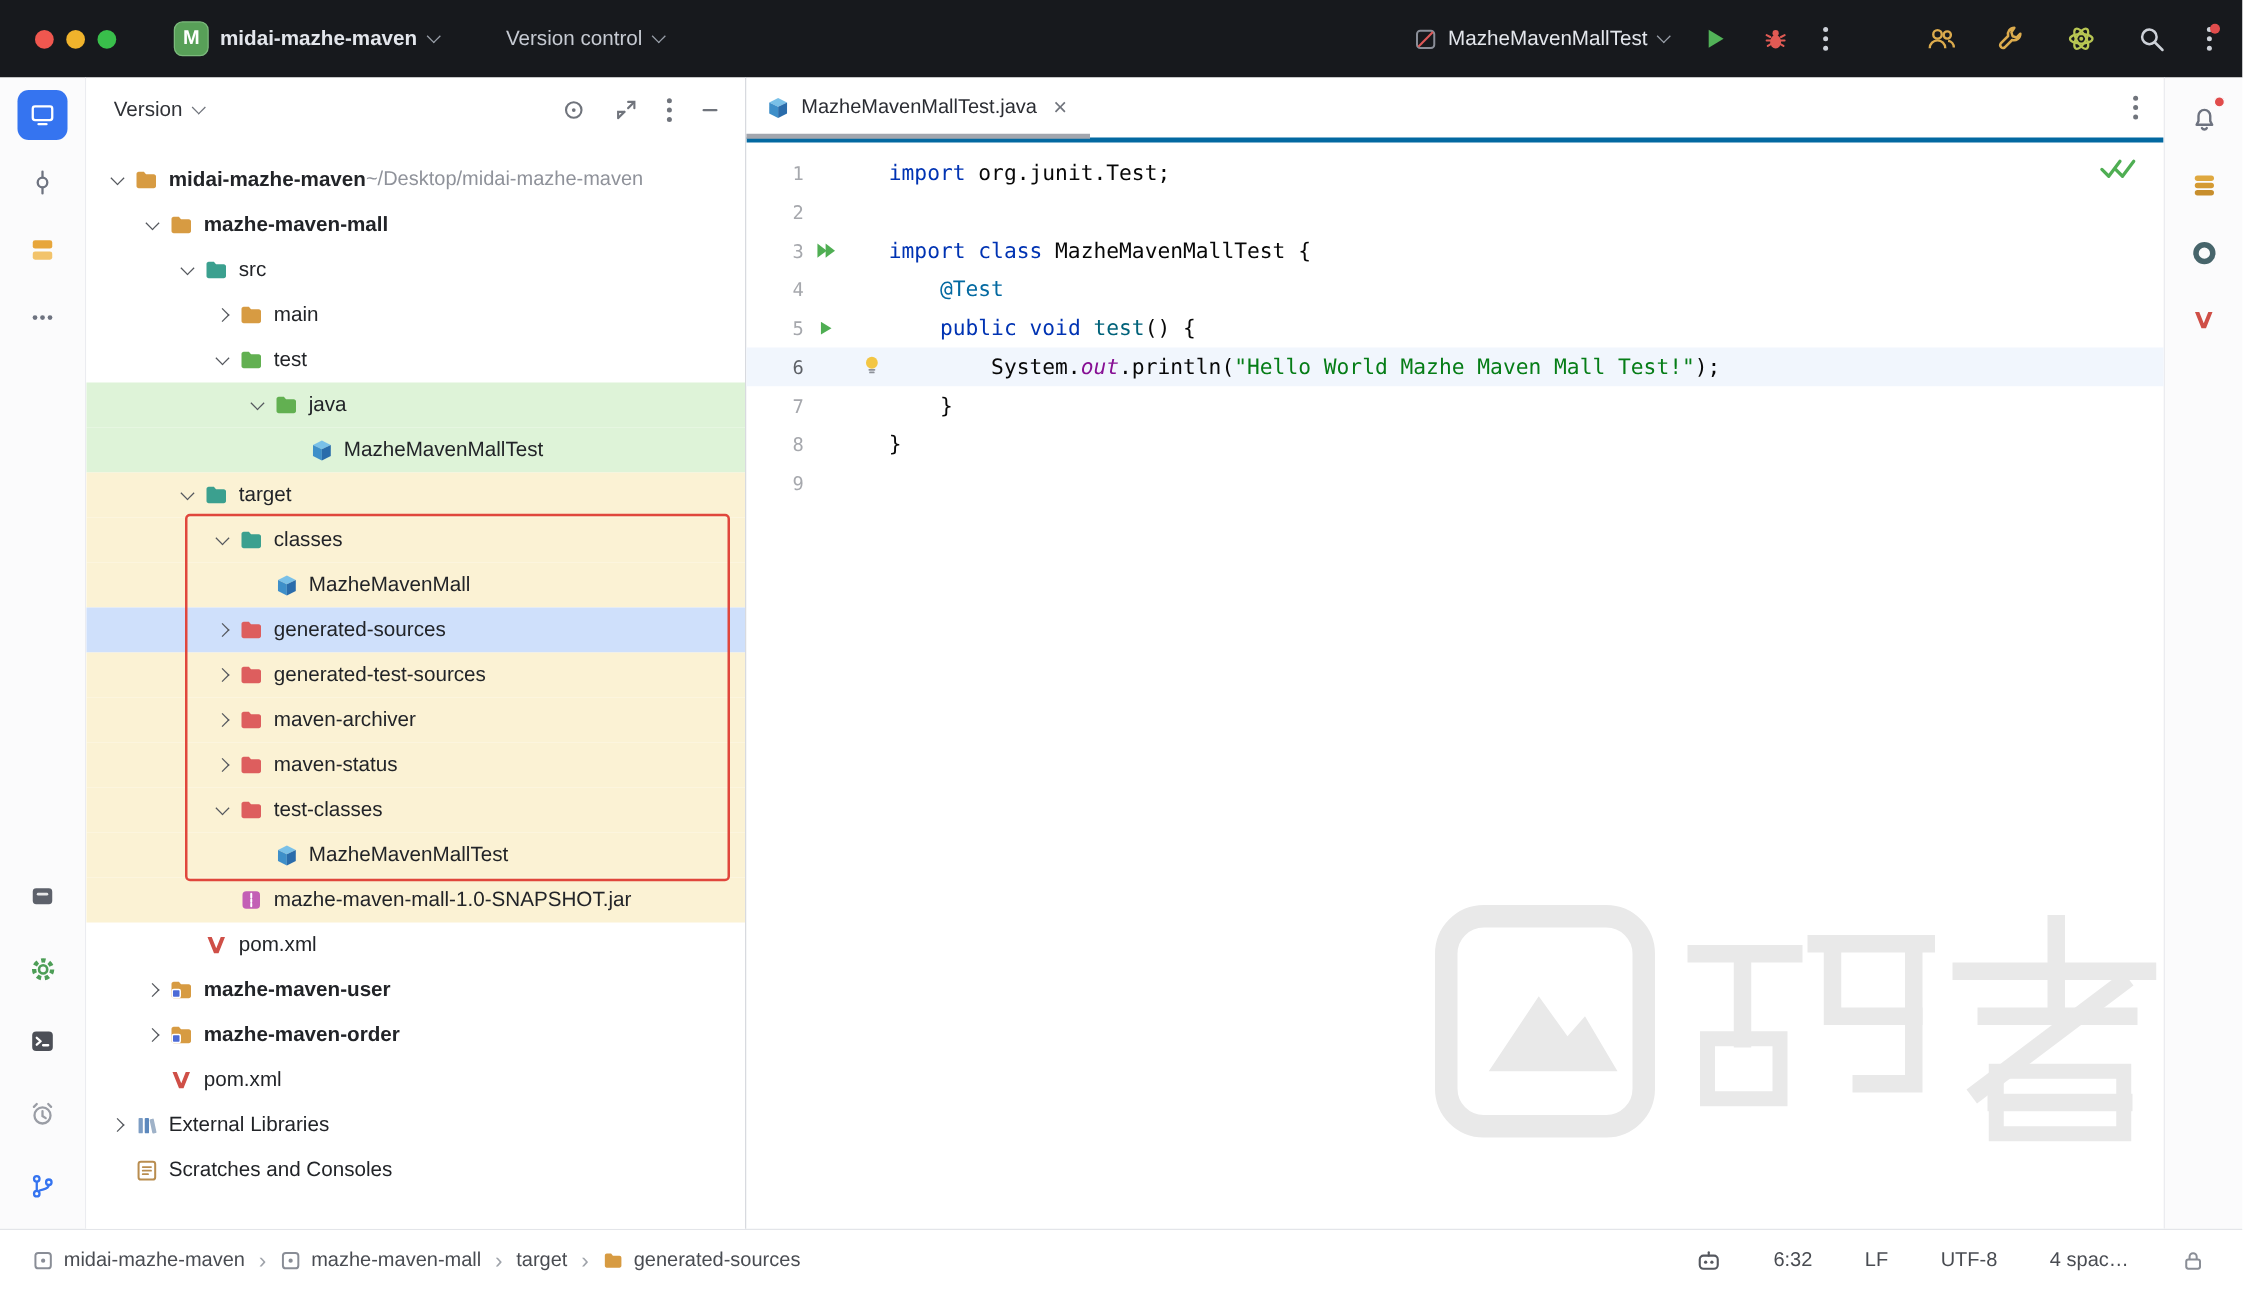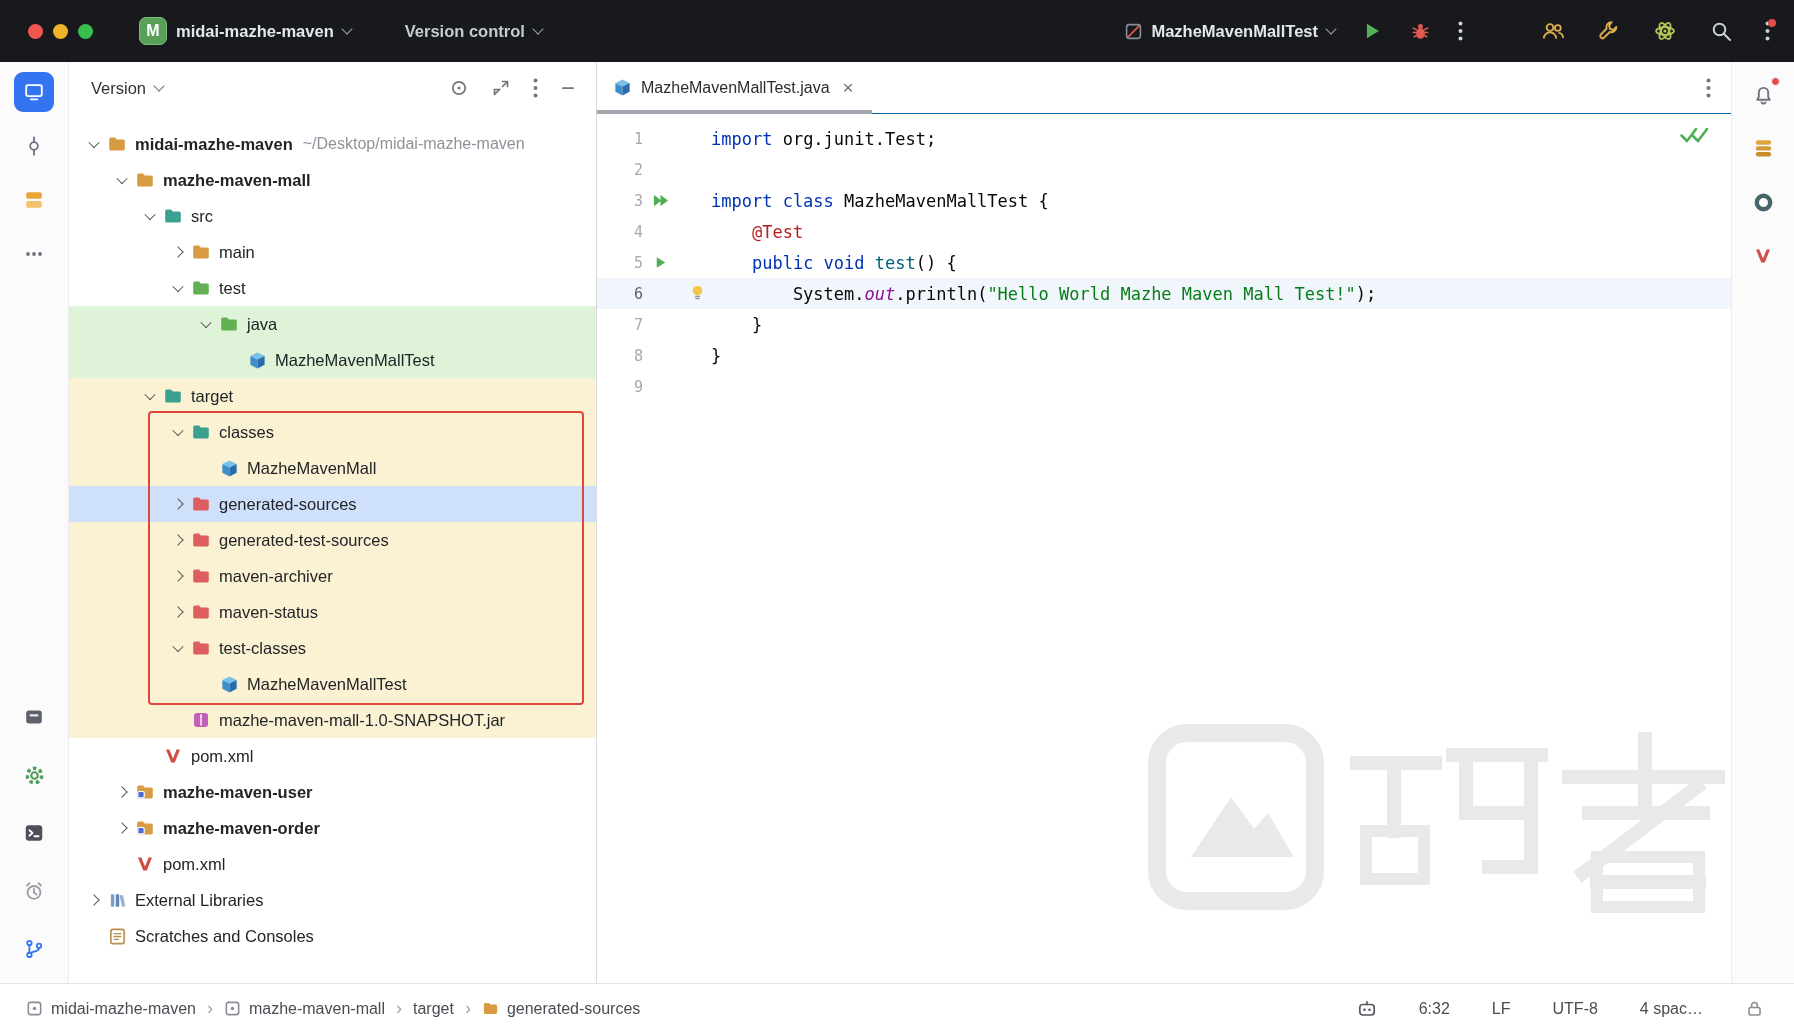--- a/index.html
+++ b/index.html
@@ -12,21 +12,21 @@
 
   
   .titlebar { grid-column: 1/5; grid-row: 1; background: #17191d; display: flex; align-items: center; color: #dfe2e8; }
   .traffic { display: flex; gap: 10px; margin-left: 28px; }
   .tl { width: 15px; height: 15px; border-radius: 50%; }
   .tl.red { background: #f0574f; } .tl.yellow { background: #f0b32c; } .tl.green { background: #39bf4b; }
   .tb-widget { display: flex; align-items: center; gap: 9px; cursor: default; }
   .project-widget { margin-left: 46px; }
   .logo { width: 28px; height: 28px; border-radius: 7px; background: #58a058; border: 1.5px solid #7cba7c;
           color: #fff; font-weight: 700; font-size: 16px; display: flex; align-items: center; justify-content: center; }
-  .tb-label { font-size: 16.5px; color: #e3e6ec; white-space: nowrap; font-weight: bold; }
+  .tb-label { font-size: 16.5px; color: #e3e6ec; white-space: nowrap; }
   .tb-label.dim { color: #c6cad2; }
   .bold { font-weight: 700; }
   .caret { width: 8px; height: 8px; border-right: 1.6px solid #9aa0aa; border-bottom: 1.6px solid #9aa0aa;
            transform: rotate(45deg); margin-top: -5px; display: inline-block; }
   .vc-widget { margin-left: 54px; }
   .run-cluster { margin-left: auto; display: flex; align-items: center; gap: 26px; }
   .right-cluster { display: flex; align-items: center; gap: 32px; margin: 0 24px 0 78px; }
   .ic { display: inline-flex; align-items: center; justify-content: center; }
   .kebab-light { color: #cdd1d8; position: relative; }
   .kebab-dark { color: #70747c; }
@@ -61,43 +61,43 @@
   .hl-green    { background: #def3d8; }
   .hl-yellow   { background: #fbf2d4; }
   .hl-selected { background: #cfe0fb; }
   .chev { width: 18px; height: 18px; flex: 0 0 18px; display: flex; align-items: center; justify-content: center; }
   .chev::before { content: ''; width: 7px; height: 7px; border-right: 1.7px solid #55585e; border-bottom: 1.7px solid #55585e; display: block; }
   .chev-down::before  { transform: rotate(45deg) translate(-1px,-1px); }
   .chev-right::before { transform: rotate(-45deg); }
   .chev-hidden::before { visibility: hidden; }
   .tree-ic { width: 22px; height: 20px; flex: 0 0 22px; display: flex; align-items: center; justify-content: center; margin: 0 7px 0 3px; }
   .tree-label.b { font-weight: 700; }
-  .tree-sub { color: #8f929a; margin-left: 10px; font-size: 16px; }
+  .tree-sub { color: #8f929a; margin-left: 0; font-size: 16px; }
 
   .redbox { position: absolute; left: 79px; top: 349px; width: 436px; height: 294px;
             border: 2.5px solid #e0473c; border-radius: 4px; pointer-events: none; z-index: 6; }
 
   
   .editor { grid-row: 2; grid-column: 3; display: flex; flex-direction: column; background: #fff; overflow: hidden; }
-  .tabbar { height: 52px; flex: 0 0 52px; display: flex; align-items: center; border-bottom: 1px solid #0369a1; justify-content: flex-end; }
+  .tabbar { height: 52px; flex: 0 0 52px; display: flex; align-items: center; border-bottom: 4px solid #0369a1; justify-content: flex-end; }
   .tab { height: 100%; display: flex; align-items: center; gap: 9px; padding: 0 18px 0 16px; position: relative; cursor: pointer; }
   .tab::after { content: ''; position: absolute; left: 0; right: 0; bottom: -1px; height: 4px; background: #a2a6ae; }
   .tab-title { font-size: 16px; color: #2b2d33; }
   .tab-close { color: #70747c; font-size: 19px; line-height: 1; margin-left: 4px; }
   .tabbar-kebab { margin-left: auto; margin-right: 20px; color: #70747c; cursor: pointer; }
 
   .code { flex: 1; position: relative; padding-top: 9px; font-family: "DejaVu Sans Mono", "Liberation Mono", monospace; }
   .code-line { display: flex; height: 31px; align-items: center; }
   .code-line.current { background: #f1f6fd; }
   .lnum { width: 46px; flex: 0 0 46px; text-align: right; color: #a6a8ad; font-size: 15px; font-family: "DejaVu Sans Mono", monospace; }
   .code-line.current .lnum { color: #5e6167; }
   .lgut { width: 34px; flex: 0 0 34px; display: flex; align-items: center; justify-content: center; cursor: pointer; }
   .lcode { position: relative; padding-left: 34px; font-size: 17px; white-space: pre; color: #080808; }
   .bulb { position: absolute; left: 12px; top: 50%; transform: translateY(-50%); cursor: pointer; }
-  .tk-kw { color: #0033b3; } .tk-pl { color: #080808; } .tk-an { color: #b91c1c; }
+  .tk-kw { color: #0033b3; } .tk-pl { color: #080808; } .tk-an { color: #0369a1; }
   .tk-mt { color: #00627a; } .tk-st { color: #871094; font-style: italic; } .tk-str { color: #067d17; }
 
   .inspect { position: absolute; top: 12px; right: 22px; }
   .watermark { position: absolute; right: 6px; bottom: 62px; pointer-events: none; }
 
   
   .statusbar { grid-column: 1/5; grid-row: 3; border-top: 1px solid #e3e5e9; display: flex; align-items: center;
                background: #fff; font-size: 16px; color: #494c52; }
   .crumbs { display: flex; align-items: center; gap: 11px; padding-left: 26px; }
   .crumb { display: flex; align-items: center; gap: 8px; cursor: pointer; }

